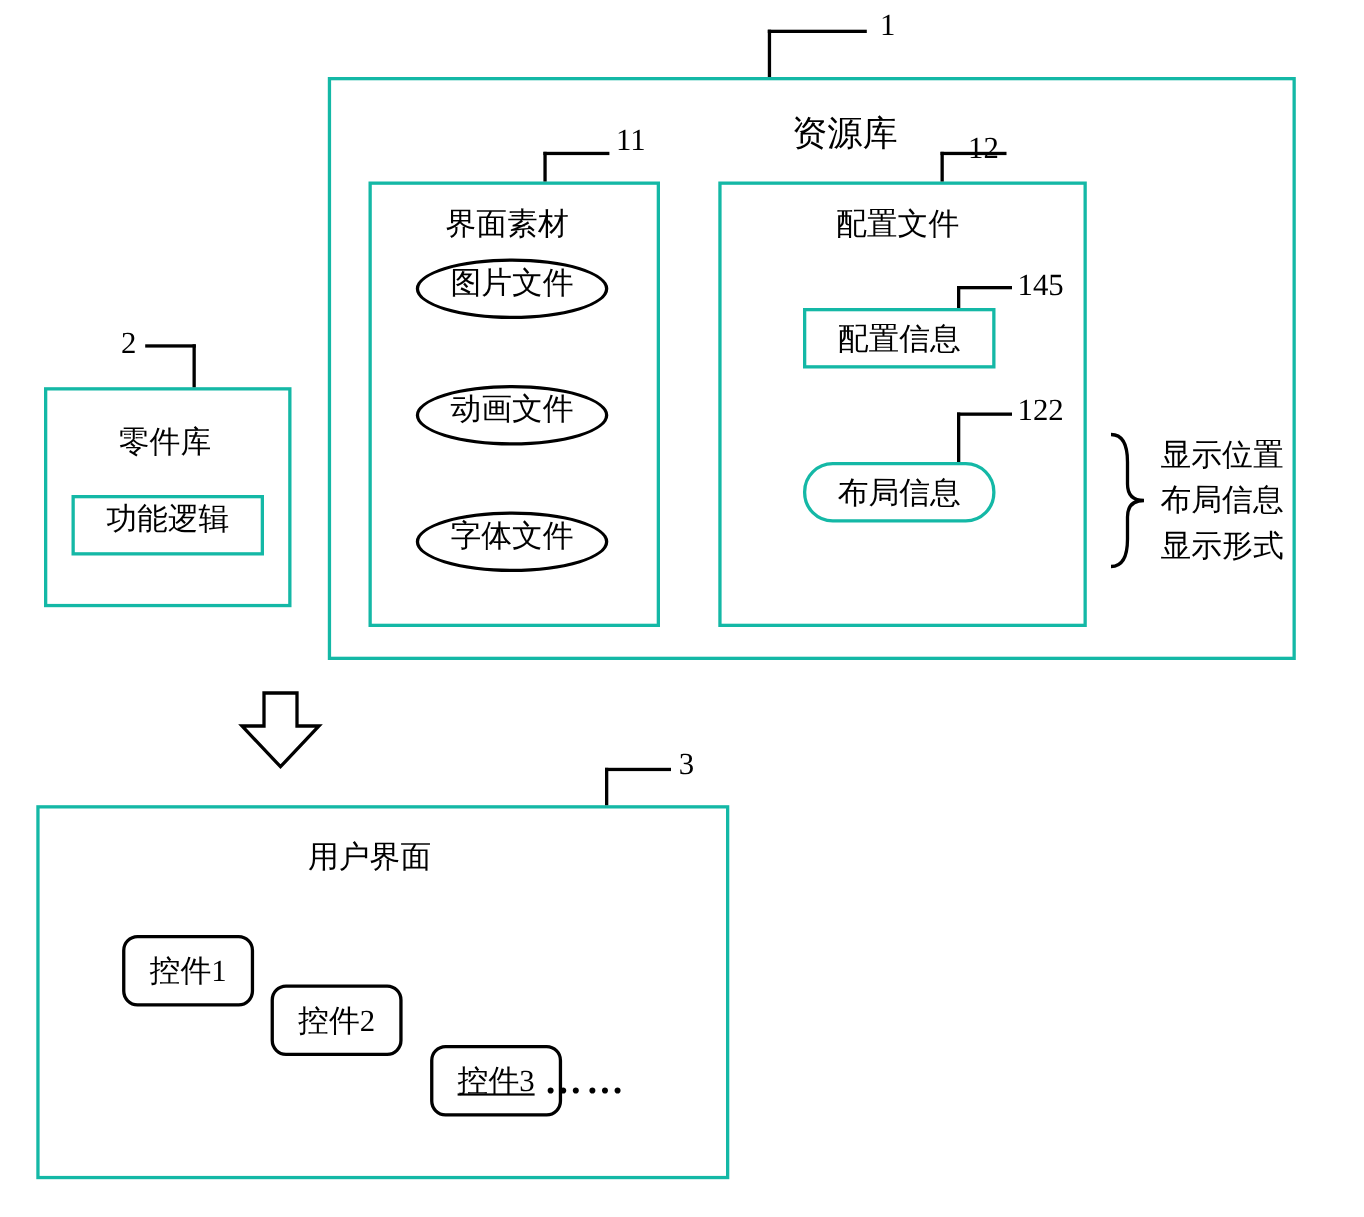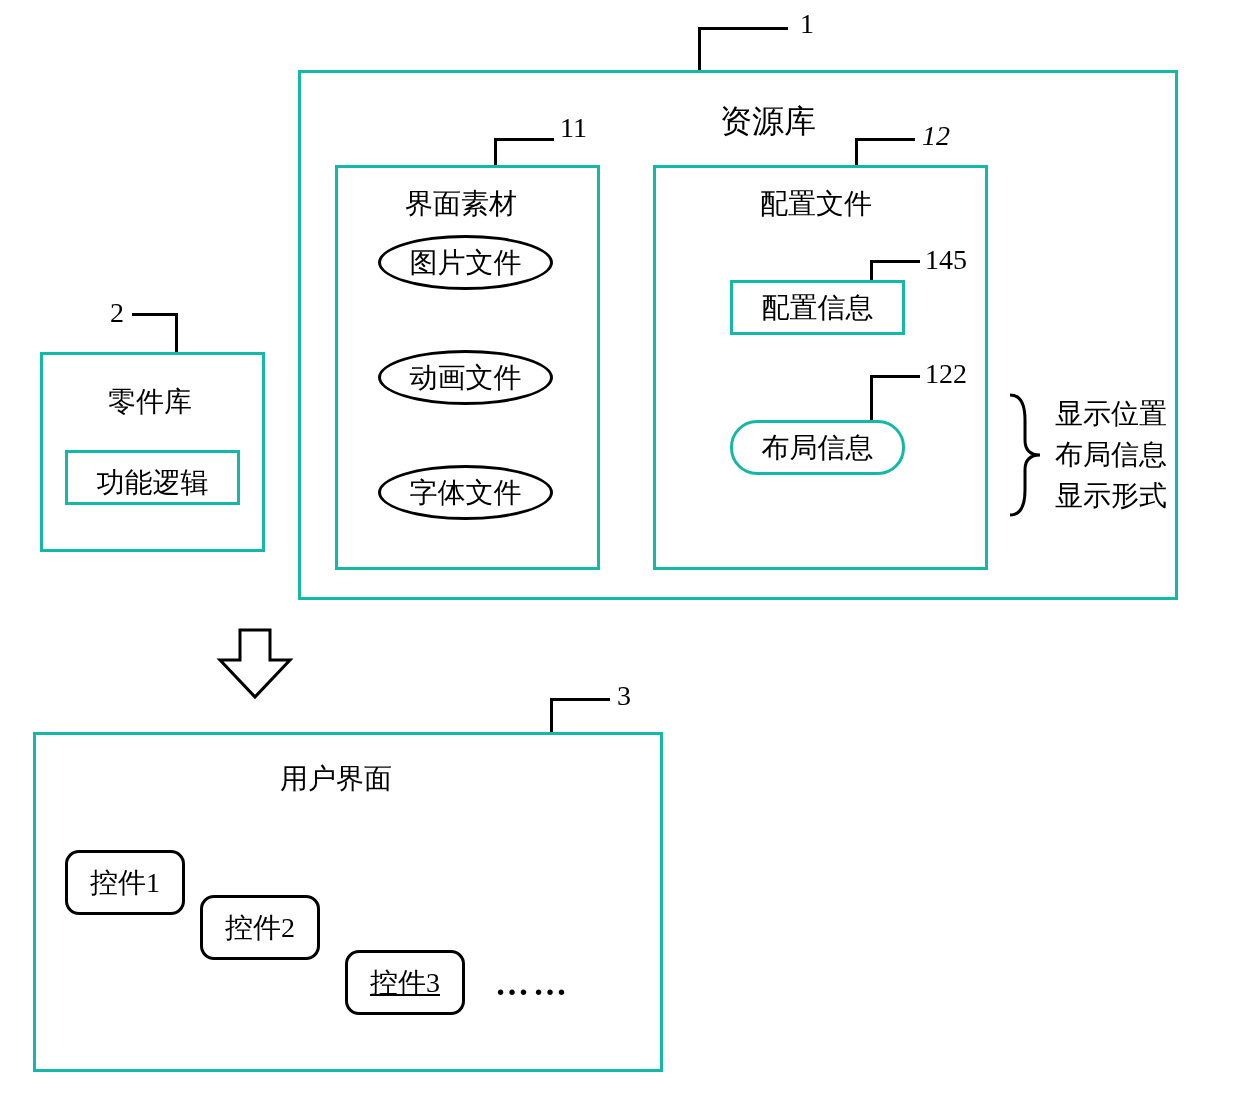--- a/index.html
+++ b/index.html
@@ -21,30 +21,31 @@
   }
   .label {
     position: absolute;
     white-space: nowrap;
   }
   .ellipse {
     border: 3px solid #000;
     border-radius: 50%;
     position: absolute;
     display: flex;
-    align-items: center;
+    align-items: flex-start;
     justify-content: center;
   }
   .rounded {
     border: 3px solid #000;
     border-radius: 14px;
     position: absolute;
     display: flex;
     align-items: center;
     justify-content: center;
+    margin-left: 46px;
   }
   .leader {
     position: absolute;
     background: #000;
   }
   svg { position: absolute; }
 </style>
 </head>
 <body>
 
@@ -67,21 +68,21 @@
 <div class="ellipse" style="left:378px; top:350px; width:175px; height:55px;">
   <span>动画文件</span>
 </div>
 <div class="ellipse" style="left:378px; top:465px; width:175px; height:55px;">
   <span>字体文件</span>
 </div>
 
 <div class="box" style="left:653px; top:165px; width:335px; height:405px;"></div>
 <div class="leader" style="left:855px; top:138px; width:3px; height:27px;"></div>
 <div class="leader" style="left:855px; top:138px; width:60px; height:3px;"></div>
-<span class="label" style="left:922px; top:120px;font-style:italic;">12</span>
+<span class="label" style="left:880px; top:120px;">12</span>
 <span class="label" style="left:760px; top:185px;">配置文件</span>
 
 <div class="box" style="left:730px; top:280px; width:175px; height:55px; display:flex; align-items:center; justify-content:center;">
   <span>配置信息</span>
 </div>
 <div class="leader" style="left:870px; top:260px; width:3px; height:20px;"></div>
 <div class="leader" style="left:870px; top:260px; width:50px; height:3px;"></div>
 <span class="label" style="left:925px; top:244px;">145</span>
 
 <div class="box" style="left:730px; top:420px; width:175px; height:55px; display:flex; align-items:center; justify-content:center;border-radius:27px;">
@@ -96,21 +97,21 @@
 </svg>
 <span class="label" style="left:1055px; top:395px;text-align:right;">显示位置</span>
 <span class="label" style="left:1055px; top:436px;">布局信息</span>
 <span class="label" style="left:1055px; top:477px;">显示形式</span>
 
 <div class="box" style="left:40px; top:352px; width:225px; height:200px;"></div>
 <div class="leader" style="left:175px; top:313px; width:3px; height:39px;"></div>
 <div class="leader" style="left:132px; top:313px; width:46px; height:3px;"></div>
 <span class="label" style="left:110px; top:297px;">2</span>
 <span class="label" style="left:108px; top:383px;">零件库</span>
-<div class="box" style="left:65px; top:450px; width:175px; height:55px; display:flex; align-items:flex-end; justify-content:center;">
+<div class="box" style="left:65px; top:450px; width:175px; height:55px; display:flex; align-items:flex-start; justify-content:center;">
   <span>功能逻辑</span>
 </div>
 
 <svg style="left:215px; top:625px;" width="80" height="80" viewBox="0 0 80 80">
   <path d="M 25 5 L 55 5 L 55 35 L 75 35 L 40 72 L 5 35 L 25 35 Z" stroke="#000" stroke-width="3" fill="#fff"></path>
 </svg>
 
 <div class="box" style="left:33px; top:732px; width:630px; height:340px;"></div>
 <div class="leader" style="left:550px; top:698px; width:3px; height:34px;"></div>
 <div class="leader" style="left:550px; top:698px; width:60px; height:3px;"></div>

